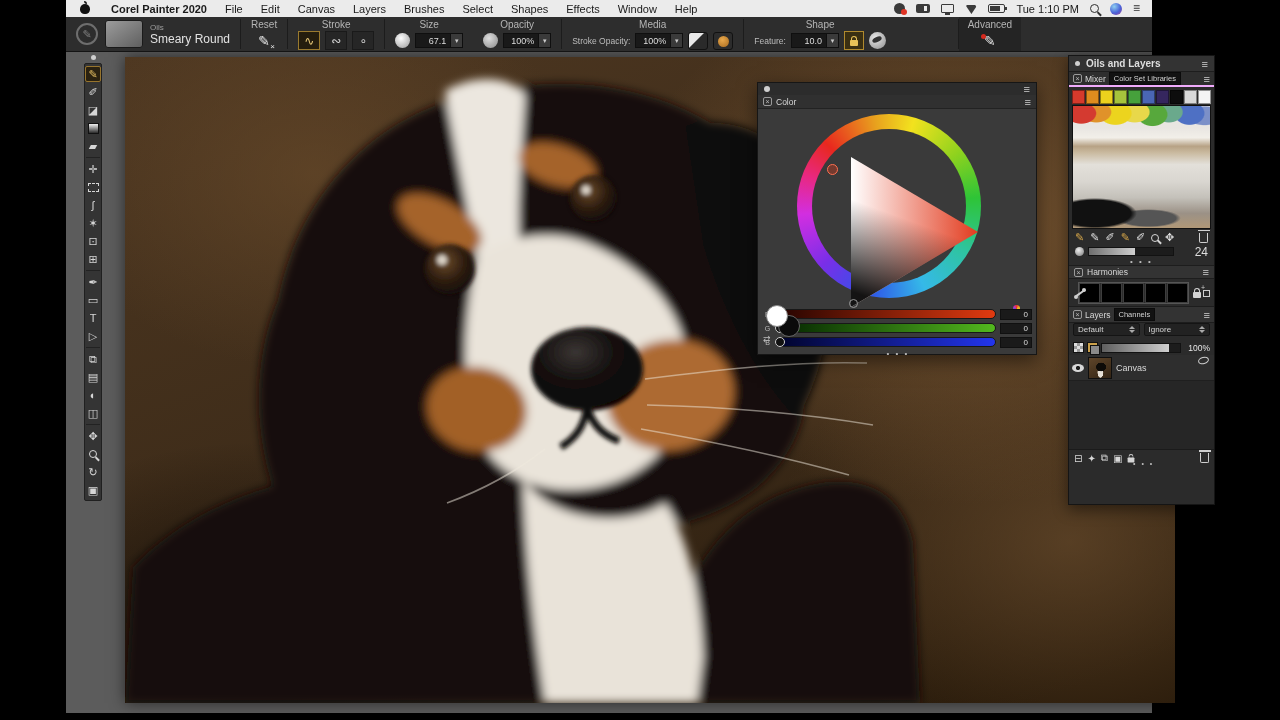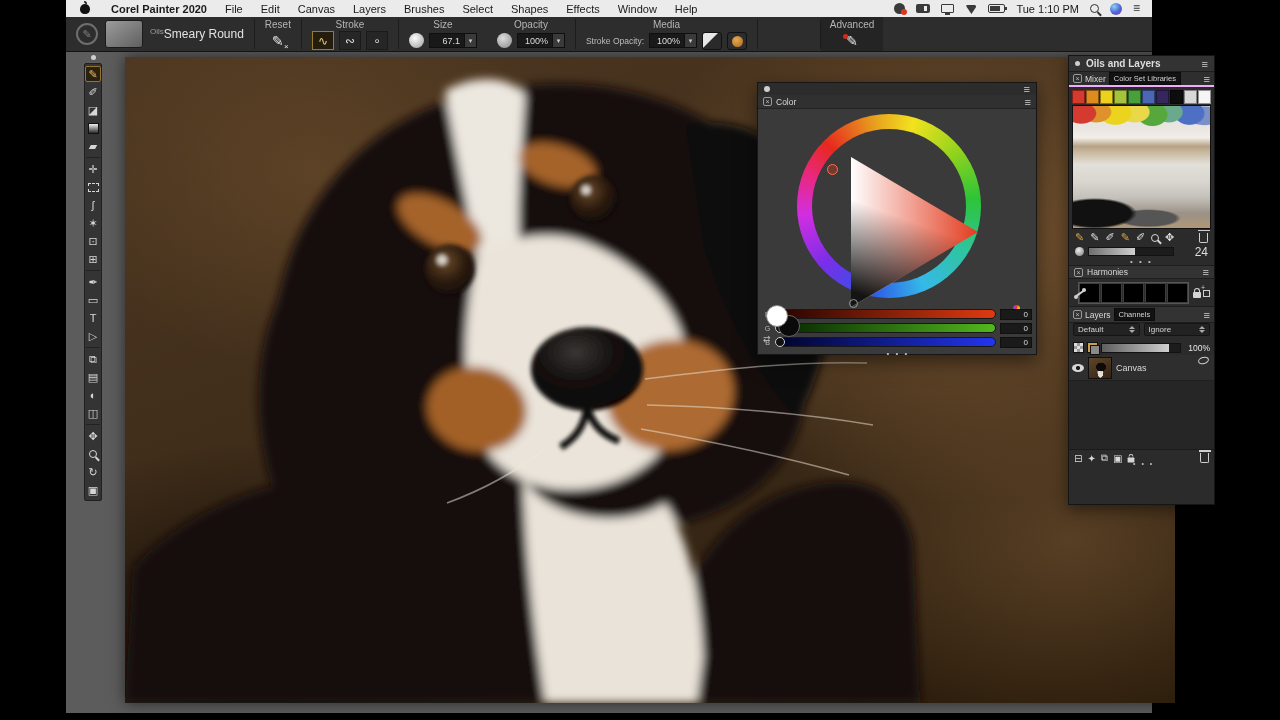--- a/index.html
+++ b/index.html
@@ -41,21 +41,21 @@
   .pb-sec .hdr{font-size:10px;color:#b5b5b5;line-height:12px;}
   .pb-row{display:flex;align-items:center;gap:5px;flex:1;}
   .pb-div{width:1px;background:#1c1c1c;margin:2px 0;}
   .brushsel{display:flex;align-items:center;gap:7px;padding:3px 10px;}
   .ghost-circle{width:22px;height:22px;border:2px solid #6e6e6e;border-radius:50%;display:flex;align-items:center;justify-content:center;color:#7e7e7e;font-size:11px;}
   .brush-thumb{width:38px;height:28px;border-radius:3px;border:1px solid #1a1a1a;
     background:linear-gradient(145deg,#9c9c9c,#5f5f5f), #777;position:relative;overflow:hidden;}
   .brush-thumb::after{content:"";position:absolute;inset:0;
     background:linear-gradient(125deg,transparent 28%,#b5withered 35%,transparent 70%),
                linear-gradient(125deg,transparent 30%,#a8663a 38%,#6f3f22 52%,transparent 66%);}
-  .brush-names{display:flex;flex-direction:row;justify-content:center;}
+  .brush-names{display:flex;flex-direction:column;justify-content:center;}
   .brush-cat{font-size:8px;color:#9e9e9e;line-height:9px;}
   .brush-var{font-size:12px;color:#e2e2e2;line-height:14px;}
   .chip{display:flex;align-items:center;height:15px;}
   .chip .val{background:#191919;border:1px solid #0f0f0f;height:100%;min-width:36px;padding:0 4px;
     font-size:9px;color:#ddd;display:flex;align-items:center;justify-content:flex-end;}
   .chip .arr{width:12px;height:100%;background:#3a3a3a;border:1px solid #0f0f0f;border-left:none;
     display:flex;align-items:center;justify-content:center;font-size:7px;color:#ccc;}
   .stroke-box{width:22px;height:19px;border:1px solid #1a1a1a;background:#262626;display:flex;align-items:center;justify-content:center;font-size:12px;color:#d8d8d8;}
   .stroke-box.sel{border:1px solid #9a7a2e;background:#241d0e;color:#e8c878;}
   .dab-circle{width:15px;height:15px;border-radius:50%;background:radial-gradient(circle at 40% 35%,#fdfdfd,#9a9a9a);}
@@ -307,20 +307,34 @@
         <span style="font-size:8.5px;color:#bdbdbd;">Stroke Opacity:</span>
         <span class="chip">
           <span class="val">100%</span>
           <span class="arr">▾</span>
         </span>
         <span class="media-box media-paper"></span>
         <span class="media-box media-flow"></span>
       </span>
     </div>
     <div class="pb-div"></div>
+    <div class="pb-sec">
+      <span class="hdr">Shape</span>
+      <span class="pb-row">
+        <span style="font-size:8.5px;color:#bdbdbd;">Feature:</span>
+        <span class="chip">
+          <span class="val">10.0</span>
+          <span class="arr">▾</span>
+        </span>
+        <span class="lockbox">
+            <span class="lock"></span>
+          </span>
+        <span class="stampc"></span>
+      </span>
+    </div>
     <div class="pb-div" style="margin-left:62px;"></div>
     <div class="pb-sec adv-sec" style="width:62px;">
       <span class="hdr">Advanced</span>
       <span class="pb-row">
           <span class="adv-brush">✎</span>
         </span>
     </div>
   </div>
 
   <div class="toolbox">

